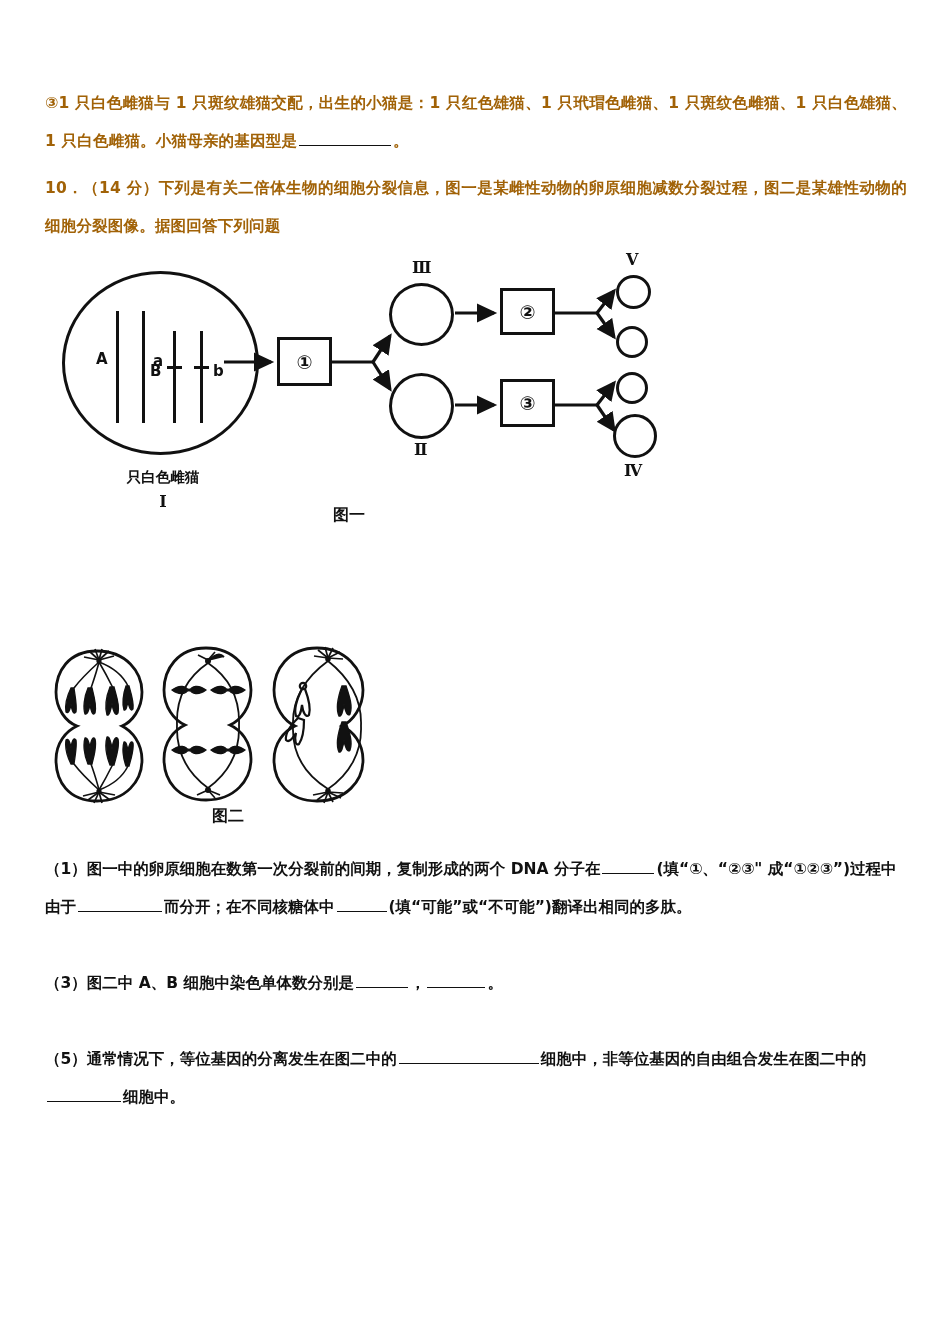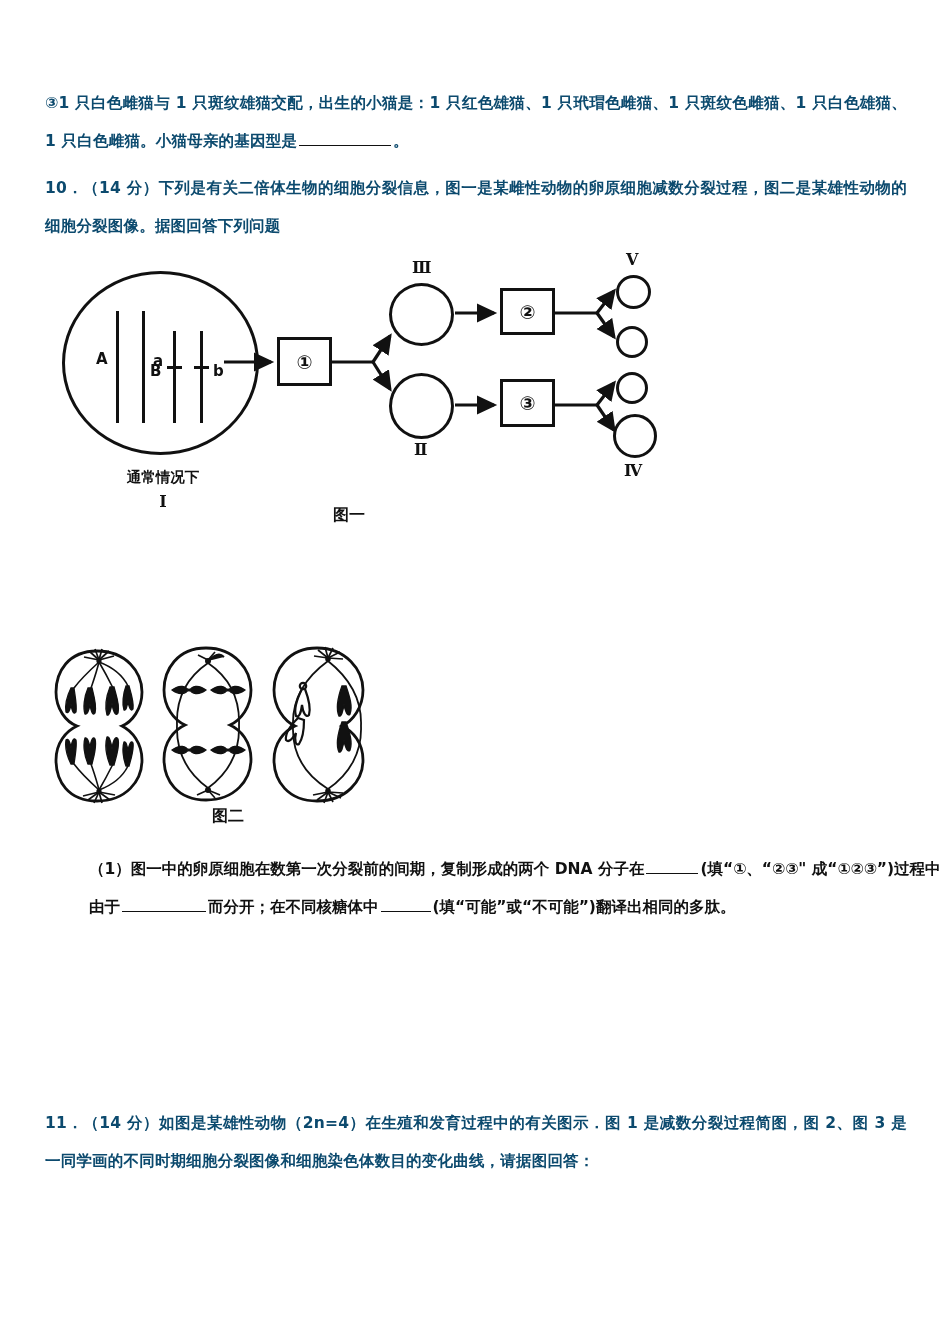--- a/index.html
+++ b/index.html
@@ -20,21 +20,21 @@
     left: 0; top: 0;
     width: 950px;
     height: 1344px;
   }
   .para {
     position: absolute;
     font-size: 15.5px;
     line-height: 38px;
     letter-spacing: 0.2px;
     font-weight: 700;
-    color: #0c4a6e;
+    color: #a16207;
     text-align: justify;
   }
   .blank {
     display: inline-block;
     border-bottom: 1.6px solid #111;
     vertical-align: baseline;
     height: 14px;
     margin: 0 2px;
   }
   .q-block {
@@ -129,21 +129,21 @@
     <div class="chrom" style="left:173px; top:331px; height:92px;"></div>
     <div class="centro" style="left:167px; top:366px; width:15px;"></div>
     <div class="chrom" style="left:200px; top:331px; height:92px;"></div>
     <div class="centro" style="left:194px; top:366px; width:15px;"></div>
 
     <div class="allele" style="left:96px; top:350px;">A</div>
     <div class="allele" style="left:153px; top:352px;">a</div>
     <div class="allele" style="left:150px; top:362px;">B</div>
     <div class="allele" style="left:213px; top:362px;">b</div>
 
-    <div class="cell-label" style="left:93px; top:468px; width:140px;">通常情况下</div>
+    <div class="cell-label" style="left:93px; top:468px; width:140px;">只白色雌猫</div>
     <div class="cell-label" style="left:93px; top:492px; width:140px; font-size:16px;">Ⅰ</div>
 
     <div class="sqbox" style="left:277px; top:337px; width:55px; height:49px;">
       <span>①</span>
     </div>
 
     <div class="circ" style="left:389px; top:283px; width:65px; height:63px;"></div>
     <div class="circ" style="left:389px; top:373px; width:65px; height:66px;"></div>
     <div class="roman" style="left:412px; top:258px;">Ⅲ</div>
     <div class="roman" style="left:414px; top:440px;">Ⅱ</div>
@@ -328,25 +328,28 @@
             <path d="M302,722 C298,733 296,745 299,752 C301,753 303,748 304,740
                      C305,748 308,753 310,750 C313,742 309,731 306,722 Z"></path>
           </g>
         </g>
       </g>
     </svg>
 
     <div class="fig-caption" style="left:212px; top:806px;">图二</div>
   </div>
 
-  <div class="q-block" style="left:45px; top:850px; width:862px;margin-left:44px;">
+  <div class="q-block" style="left:45px; top:850px; width:862px;">
     <span>（1）</span><span>图一中的卵原细胞在数第一次分裂前的间期，复制形成的两个 DNA 分子在</span><span class="blank" style="width:52px;"></span><span>(填“①、“②③" 成“①②③”)过程中由于</span><span class="blank" style="width:84px;"></span><span>而分开；在不同核糖体中</span><span class="blank" style="width:50px;"></span><span>(填“可能”或“不可能”)翻译出相同的多肽。</span>
   </div>
 
 
-
-
-
-  <div class="para" style="left:45px; top:1104px; width:862px;">
-    <span>11．（14 分）如图是某雄性动物（2n=4）在生殖和发育过程中的有关图示．图 1 是减数分裂过程简图，图 2、图 3 是一同学画的不同时期细胞分裂图像和细胞染色体数目的变化曲线，请据图回答：</span>
-  </div>
+  <div class="q-block" style="left:45px; top:964px; width:862px;">
+    <span>（3）</span><span>图二中 A、B 细胞中染色单体数分别是</span><span class="blank" style="width:52px;"></span><span>，</span><span class="blank" style="width:58px;"></span><span>。</span>
+  </div>
+
+
+  <div class="q-block" style="left:45px; top:1040px; width:862px;">
+    <span>（5）</span><span>通常情况下，等位基因的分离发生在图二中的</span><span class="blank" style="width:140px;"></span><span>细胞中，非等位基因的自由组合发生在图二中的</span><span class="blank" style="width:74px;"></span><span>细胞中。</span>
+  </div>
+
 
 </div>
 
 </body></html>

